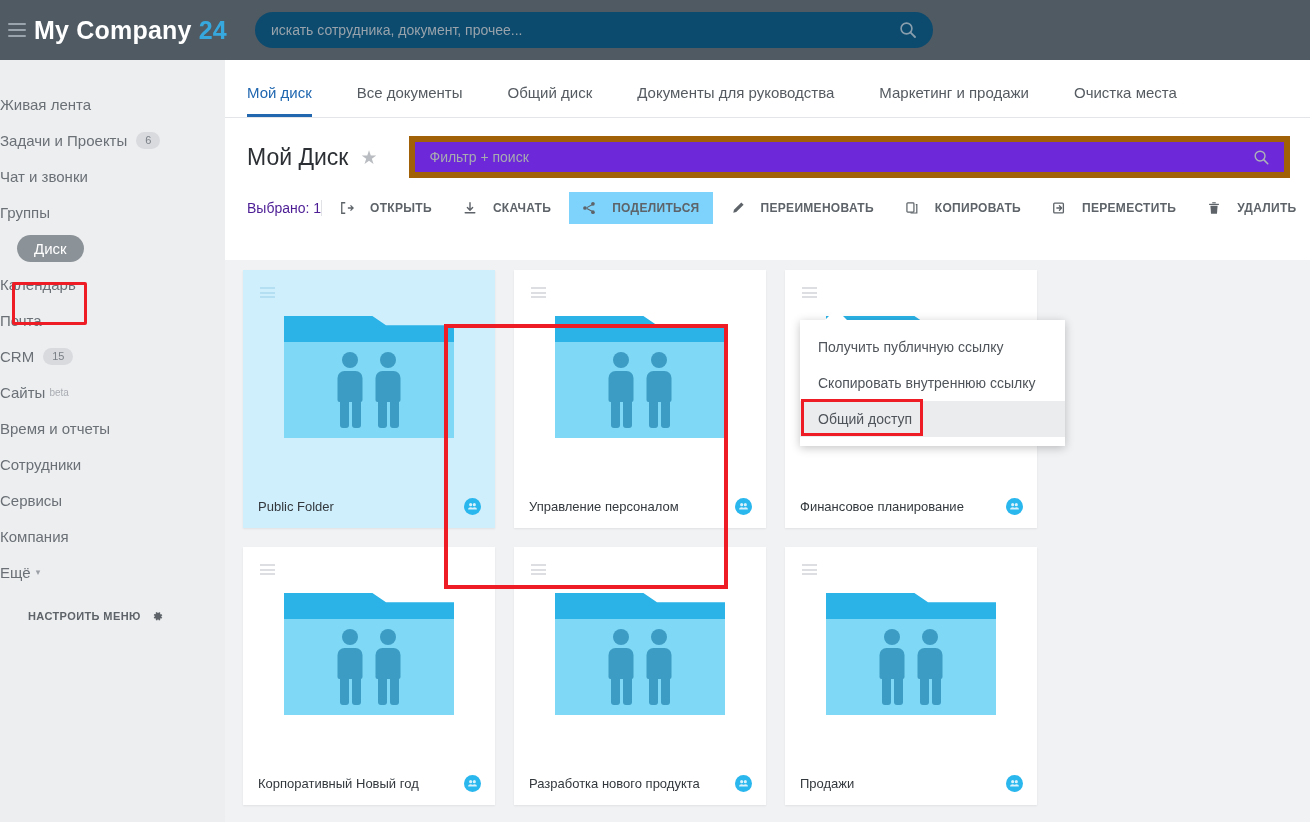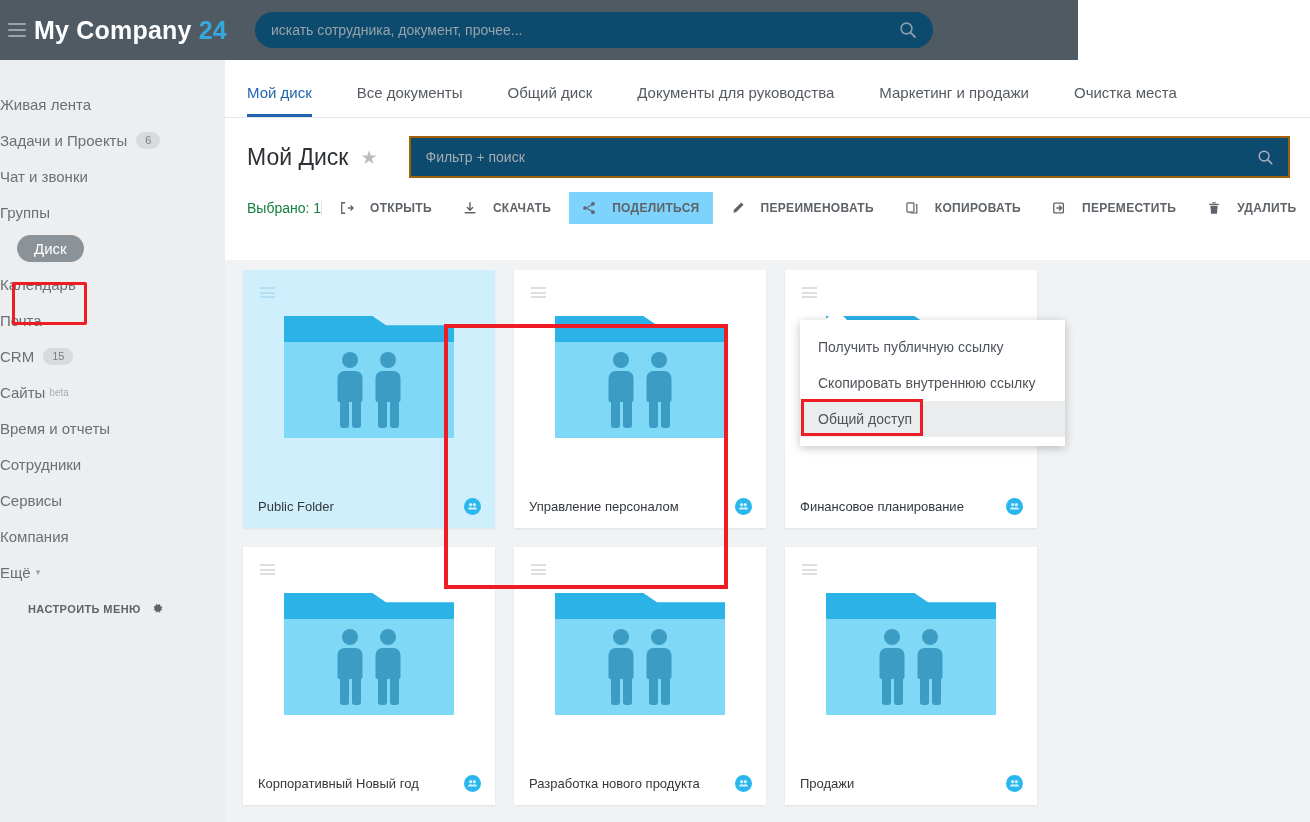--- a/index.html
+++ b/index.html
@@ -4,21 +4,21 @@
 <style>
   * { box-sizing: border-box; margin: 0; padding: 0; }
   html, body {
     width: 1310px; height: 822px;
     font-family: "Liberation Sans", sans-serif;
     background: #ffffff; overflow: hidden;
   }
 
   
   .header {
-    position: absolute; top: 0; left: 0; width: 1078px; height: 60px;
+    position: absolute; top: 0; left: 0; width: 1310px; height: 60px;
     background: #4f5a63; display: flex; align-items: center;
   }
   .burger {
     width: 18px; height: 14px; margin-left: 8px; margin-right: 8px;
     display: flex; flex-direction: column; justify-content: space-between;
     cursor: pointer;
   }
   .burger span { display: block; height: 2px; background: #9aa4ad; border-radius: 1px; }
   .brand {
     font-size: 25px; color: #ffffff; font-weight: bold;
@@ -61,22 +61,22 @@
   .nav-item.active .lbl {
     background: #8b9298; color: #ffffff; border-radius: 15px;
     padding: 5px 17px; margin-left: -11px; font-size: 15px;
   }
   .nav-highlight {
     position: absolute; left: 12px; top: 222px;
     width: 75px; height: 43px; border: 3px solid #ee1c25;
     border-radius: 2px; pointer-events: none;
   }
   .setup-menu {
-    margin-top: 12px; padding-left: 28px;
-    display: flex; align-items: center; gap: 10px;
+    margin-top: 20px; padding-left: 28px;
+    display: flex; gap: 10px;
     font-size: 11px; font-weight: bold; color: #5d6368;
     letter-spacing: .4px; cursor: pointer;
   }
 
   
   .main {
     position: absolute; top: 60px; left: 225px;
     width: 1085px; height: 762px; background: #ffffff;
   }
   .tabs {
@@ -90,32 +90,32 @@
     border-bottom: 3px solid transparent;
   }
   .tab.active { color: #2067b0; border-bottom-color: #2067b0; }
 
   .page-head {
     display: flex; align-items: center; padding: 18px 20px 0 22px;
   }
   .page-title { font-size: 23px; color: #2c3034; white-space: nowrap; }
   .star { margin-left: 12px; color: #b9bdc2; font-size: 19px; cursor: pointer; }
   .filter {
-    margin-left: 32px; flex: 1; height: 42px; background: #0c4a6e;
-    border: 2px solid #a16207; display: flex; align-items: center;
+    margin-left: 32px; flex: 1; height: 42px; background: #6d28d9;
+    border: 6px solid #a16207; display: flex; align-items: center;
     padding: 0 14px; cursor: text;
   }
   .filter .ph { flex: 1; color: #a7acb1; font-size: 14px; }
 
   
   .toolbar {
     display: flex; align-items: center; gap: 0;
     padding: 14px 0 12px 22px; position: relative;
   }
-  .sel-count { font-size: 14px; color: #15803d; border-right: 1px solid #e0e2e5; }
+  .sel-count { font-size: 14px; color: #4c1d95; border-right: 1px solid #e0e2e5; }
   .tb-btn {
     display: flex; align-items: center; gap: 16px;
     font-size: 12px; font-weight: bold; color: #5d6368;
     letter-spacing: .3px; padding: 9px 13px; cursor: pointer;
     white-space: nowrap; margin-left: 5px;
   }
   .tb-btn.hl { background: #7dd3fc; }
   .share-box {
     position: absolute; left: 545px; top: 203px;
     width: 128px; height: 44px; border: 3px solid #ee1c25;

